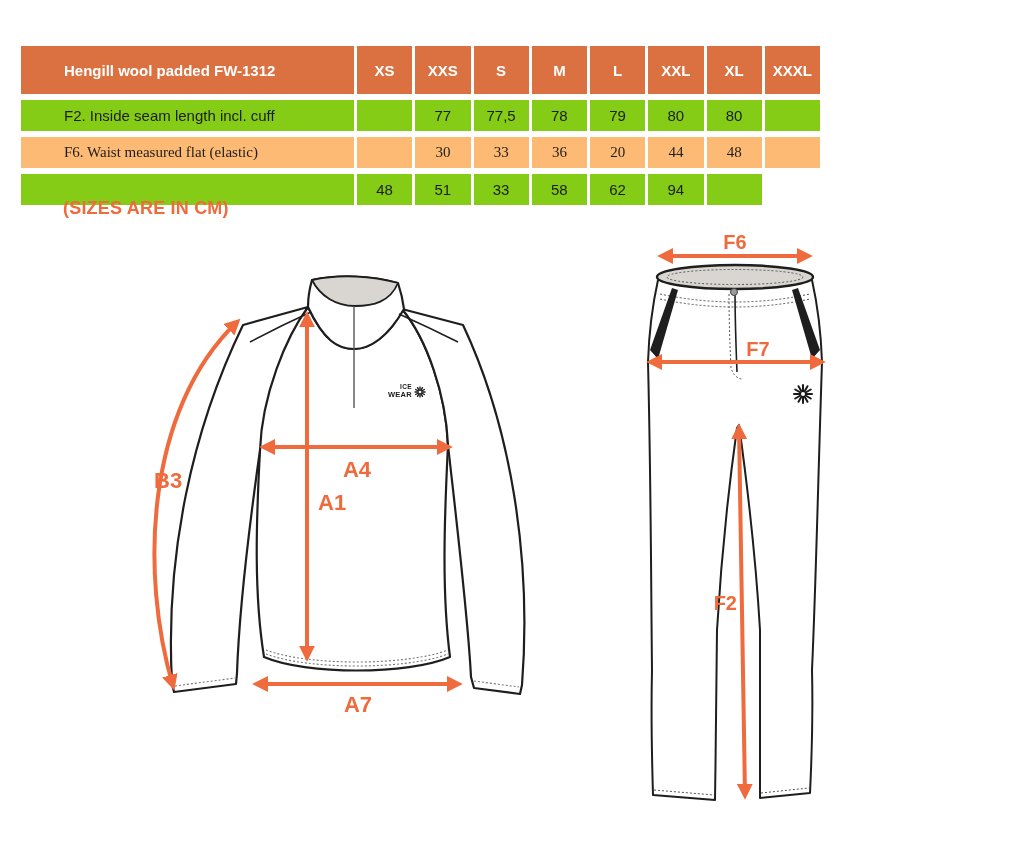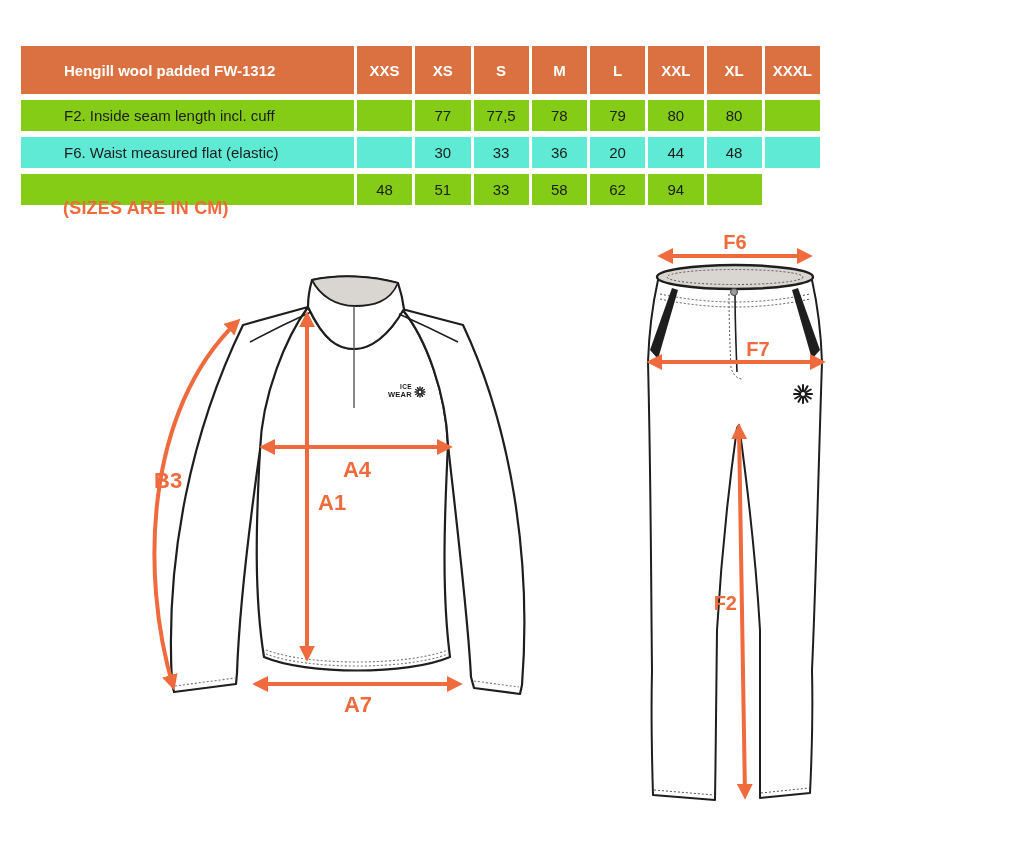--- a/index.html
+++ b/index.html
@@ -5,42 +5,42 @@
   html,body{margin:0;padding:0;background:#fff;}
   .page{position:relative;width:1026px;height:841px;background:#ffffff;overflow:hidden;
         font-family:"Liberation Sans",sans-serif;}
   
   .size-table{position:absolute;left:21px;top:18px;width:799px;margin-top:28px;}
   .trow{display:grid;grid-template-columns:333px repeat(8,1fr);column-gap:3px;margin-bottom:6px;}
   .cell{display:flex;align-items:center;justify-content:center;font-size:15px;}
   .thead .cell{height:48px;background:#DB7140;color:#ffffff;font-weight:bold;}
   .tbody-row .cell{height:31px;color:#1d1d1b;}
   .r-dark .cell{background:#84cc16;}
-  .r-light .cell{background:#5eead4;}
+  .r-light .cell{background:#fdba74;font-family:Liberation Serif, serif;}
   .cell.lbl{justify-content:flex-start;padding-left:43px;}
   .thead .cell.lbl{font-size:15px;}
   
   .cm-note{position:absolute;left:63px;top:198px;font-size:18px;font-weight:bold;
            color:#EF6A3C;letter-spacing:.2px;}
   
   .sweater-svg{position:absolute;left:140px;top:245px;}
   .pants-svg{position:absolute;left:618px;top:232px;}
   svg text.meas{font-family:"Liberation Sans",sans-serif;font-weight:600;fill:#EF6A3C;}
   svg text.logo{font-family:"Liberation Sans",sans-serif;font-weight:bold;fill:#1a1a1a;}
 </style>
 </head>
 <body>
 
 <div class="page">
 
   <div class="size-table">
     <div class="trow thead">
       <div class="cell lbl">Hengill wool padded FW-1312</div>
+      <div class="cell">XS</div>
       <div class="cell">XXS</div>
-      <div class="cell">XS</div>
       <div class="cell">S</div>
       <div class="cell">M</div>
       <div class="cell">L</div>
       <div class="cell">XXL</div>
       <div class="cell">XL</div>
       <div class="cell">XXXL</div>
     </div>
 
     <div class="trow tbody-row r-dark">
       <div class="cell lbl">F2. Inside seam length incl. cuff</div>

